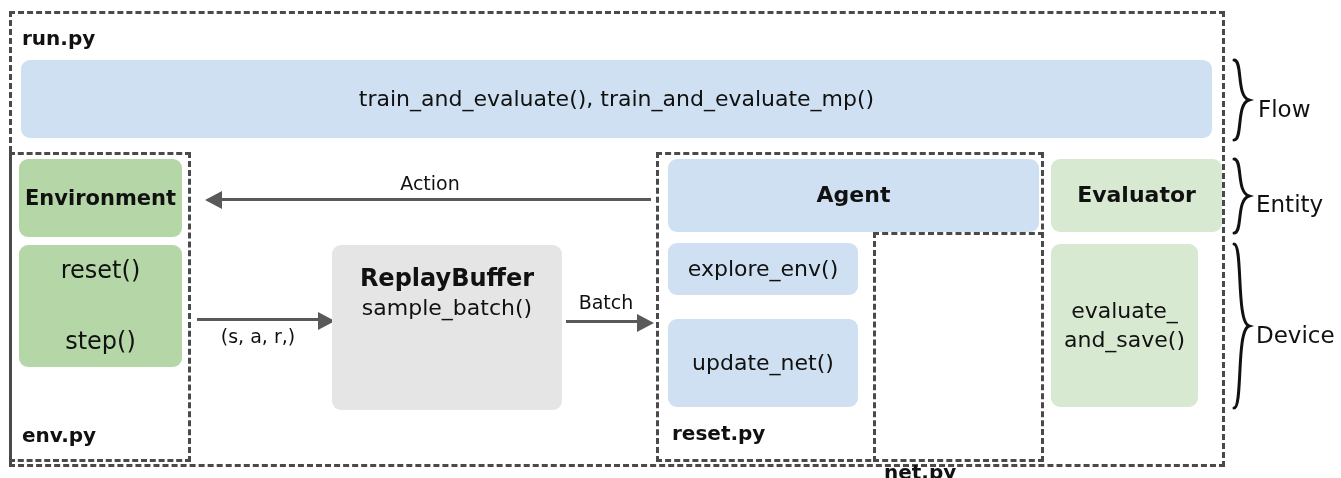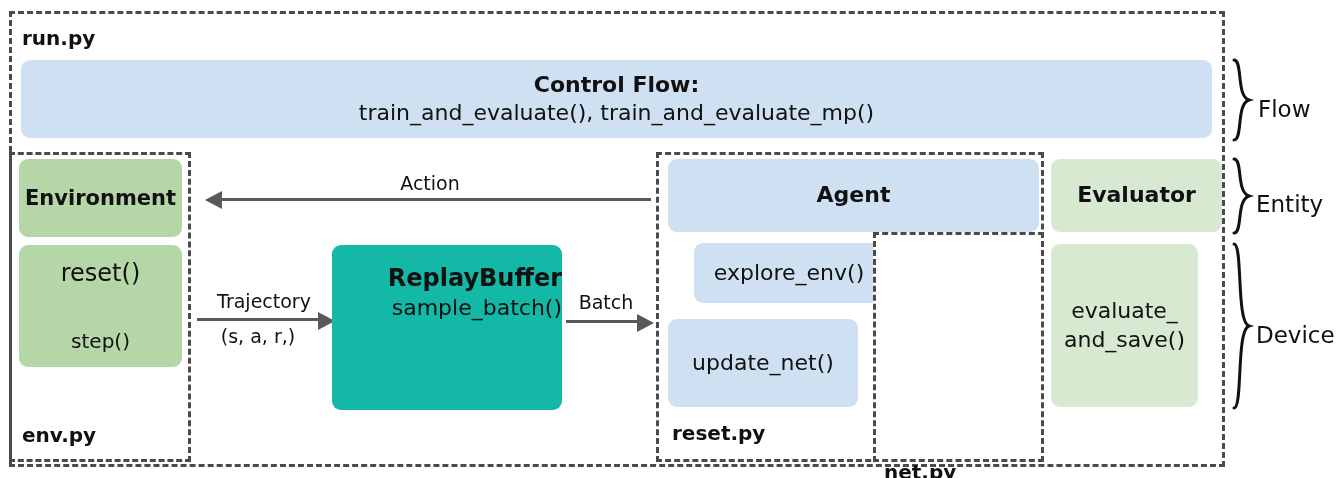--- a/index.html
+++ b/index.html
@@ -35,21 +35,21 @@
     flex-direction: column;
     align-items: center;
     justify-content: center;
     text-align: center;
     color: #111111;
     line-height: 1.28;
   }
   .blue   { background: #cfe0f2; }
   .green  { background: #b5d6a7; }
   .green-light { background: #d8e9d2; }
-  .yellow { background: #14b8a6; align-items: flex-end; }
+  .yellow { background: #e5e5e5; }
 
   .bold { font-weight: bold; }
 
   
   .file-label {
     font-weight: bold;
     font-size: 20px;
     color: #111111;
     white-space: nowrap;
   }
@@ -88,62 +88,60 @@
 </head>
 <body>
 
 <div id="canvas">
 
   <div class="abs dashed dashed-outer" style="left:9px; top:11px; width:1216px; height:456px;"></div>
 
   <div class="abs file-label" style="left:22px; top:26px;">run.py</div>
 
   <div class="abs box blue" style="left:21px; top:60px; width:1191px; height:78px;">
-    <div class="bold" style="font-size:22px;">Control Flow:</div>
     <div style="font-size:22px;">train_and_evaluate(),  train_and_evaluate_mp()</div>
   </div>
 
   <div class="abs dashed" style="left:9px; top:152px; width:182px; height:310px;"></div>
 
   <div class="abs box green" style="left:19px; top:159px; width:163px; height:78px;">
     <div class="bold" style="font-size:21px;">Environment</div>
   </div>
 
   <div class="abs box green" style="left:19px; top:245px; width:163px; height:122px;">
     <div style="font-size:24px;">reset()</div>
-    <div style="font-size:20px;margin-top:40px;">step()</div>
+    <div style="font-size:24px;margin-top:40px;">step()</div>
   </div>
 
   <div class="abs file-label" style="left:22px; top:423px;">env.py</div>
 
   <div class="abs arrow-label" style="left:340px; top:172px; width:180px;">Action</div>
   <div class="abs arrow-head-left" style="left:205px; top:191px;"></div>
   <div class="abs arrow-line" style="left:221px; top:198px; width:430px;"></div>
 
-  <div class="abs arrow-label" style="left:197px; top:290px; width:134px;">Trajectory</div>
   <div class="abs arrow-line" style="left:197px; top:318px; width:122px;"></div>
   <div class="abs arrow-head-right" style="left:318px; top:312px;"></div>
   <div class="abs arrow-label" style="left:197px; top:325px; width:122px;">(s, a, r,)</div>
 
   <div class="abs box yellow" style="left:332px; top:245px; width:230px; height:165px; justify-content:flex-start; padding-top:18px;">
     <div class="bold" style="font-size:24px;">ReplayBuffer</div>
     <div style="font-size:22px;">sample_batch()</div>
   </div>
 
   <div class="abs arrow-label" style="left:566px; top:291px; width:80px;">Batch</div>
   <div class="abs arrow-line" style="left:566px; top:320px; width:72px;"></div>
   <div class="abs arrow-head-right" style="left:637px; top:314px;"></div>
 
   <div class="abs dashed" style="left:656px; top:152px; width:388px; height:310px;"></div>
 
   <div class="abs box blue" style="left:668px; top:159px; width:371px; height:73px;">
     <div class="bold" style="font-size:22px;">Agent</div>
   </div>
 
-  <div class="abs box blue" style="left:668px; top:243px; width:190px; height:60px;margin-left:26px;">
+  <div class="abs box blue" style="left:668px; top:243px; width:190px; height:52px;">
     <div style="font-size:22px;">explore_env()</div>
   </div>
 
   <div class="abs box blue" style="left:668px; top:319px; width:190px; height:88px;">
     <div style="font-size:22px;">update_net()</div>
   </div>
 
   <div class="abs file-label" style="left:672px; top:421px;">reset.py</div>
 
   <div class="abs dashed" style="left:873px; top:232px; width:171px; height:230px; background:#ffffff;"></div>

